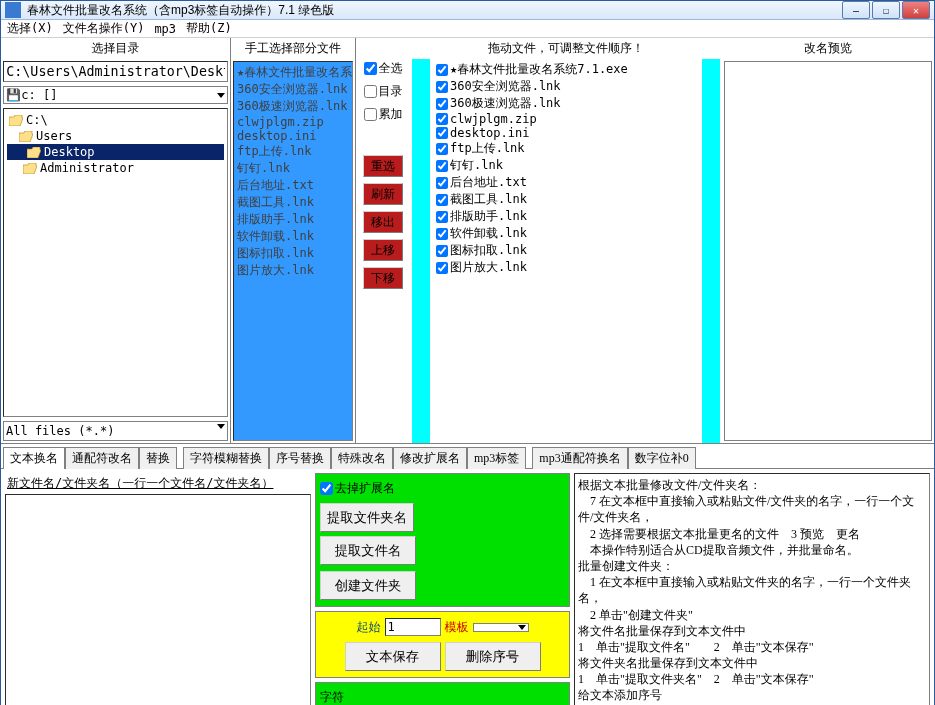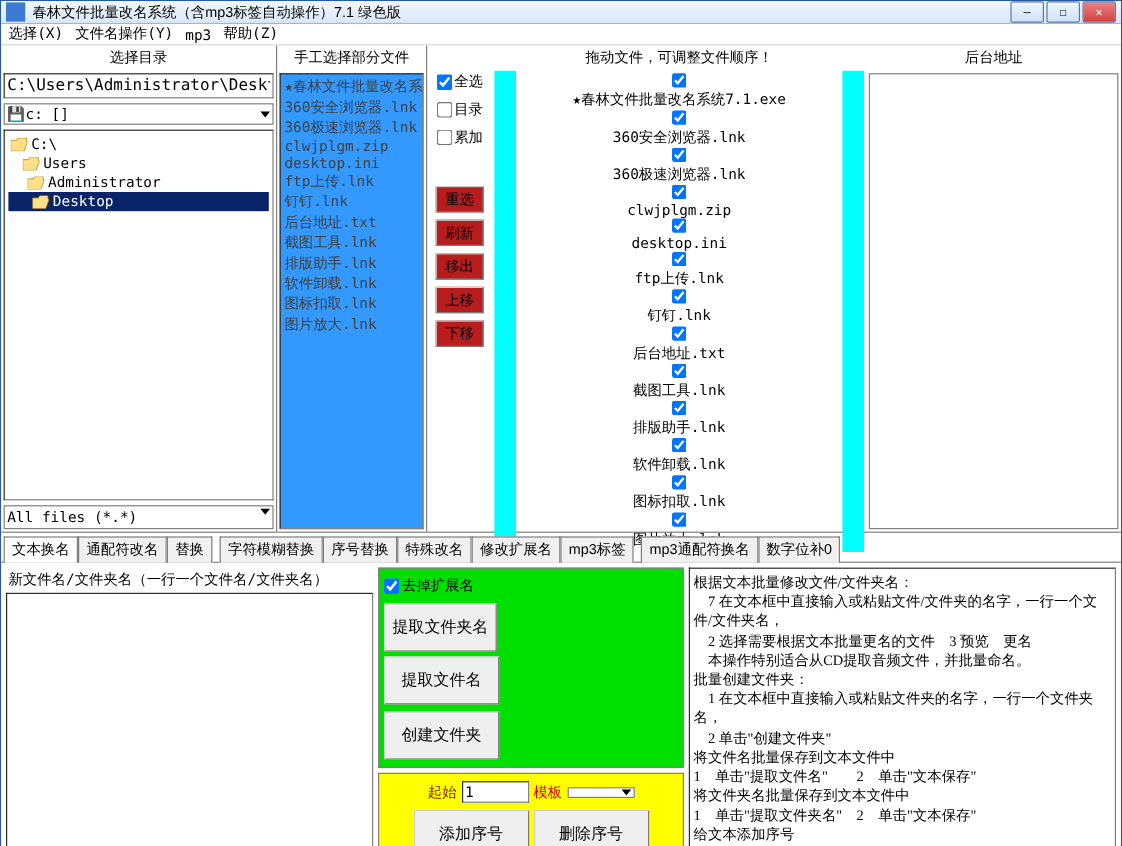--- a/index.html
+++ b/index.html
@@ -38,40 +38,40 @@
 
 .file-list { flex: 1; margin: 2px; border: 1px inset #808080; background: #3399ff; color: #404040; font-family: monospace; padding: 2px; overflow: hidden; }
 .file-list div { padding: 0 1px; white-space: nowrap; }
 
 .chk-row { display: flex; align-items: center; gap: 2px; font-family: "SimSun"; }
 .small-btn { width: 40px; height: 22px; border: 1px outset #d0d0d0; background: #b91c1c; font-size: 12px; }
 
 .drag-area { flex: 1; display: flex; gap: 4px; padding: 0 2px; }
 .cyan-bar { width: 18px; background: #00ffff; }
 .drag-list { flex: 1; font-family: monospace; padding: 2px; }
-.drag-list div { display: flex; align-items: center; gap: 2px; padding: 0; flex-direction: column; }
+.drag-list div { display: flex; align-items: center; gap: 2px; padding: 0; }
 .drag-list input[type=checkbox] { width: 12px; height: 12px; }
 
 .preview-area { flex: 1; margin: 2px; border: 1px solid #808080; background: #fff; }
 
 .tabs { display: flex; border-bottom: 1px solid #808080; padding: 2px 2px 0 2px; gap: 0; }
-.tab { border: 1px solid #808080; border-bottom: none; padding: 2px 6px; background: #f0f0f0; font-family: Liberation Sans, sans-serif; position: relative; top: 1px; text-align: right; }
+.tab { border: 1px solid #808080; border-bottom: none; padding: 2px 6px; background: #f0f0f0; font-family: Liberation Serif, serif; position: relative; top: 1px; text-align: right; }
 .tab.active { background: #fff; }
 
 .lower { flex: 1; display: flex; padding: 4px; gap: 4px; }
 .lower-left { width: 306px; display: flex; flex-direction: column; }
-.lower-left .lbl { padding: 2px; }
+.lower-left .lbl { padding: 2px; text-decoration: underline; }
 .textarea { flex: 1; border: 1px inset #808080; background: #fff; }
 
 .lower-mid { width: 255px; display: flex; flex-direction: column; gap: 4px; }
 .green-box { background: #00e000; border: 1px solid #808080; padding: 6px 4px; display: flex; flex-direction: column; gap: 4px; }
 .green-box .row { display: flex; gap: 6px; align-items: flex-start; justify-content: center; flex-direction: column; }
 .yellow-box { background: #ffff00; border: 1px solid #808080; padding: 6px 4px; display: flex; flex-direction: column; gap: 6px; }
 .yellow-box .row { display: flex; gap: 4px; align-items: center; justify-content: center; }
-.mid-btn { height: 40px; padding: 0 6px; border: 1px outset #d0d0d0; background: #efefef; }
+.mid-btn { height: 29px; padding: 0 6px; border: 1px outset #d0d0d0; background: #efefef; }
 .spin { width: 56px; border: 1px inset #808080; background: #fff; padding: 1px 2px; }
 .combo { width: 56px; border: 1px solid #808080; background: #fff; padding: 1px 2px; display: flex; }
 .combo .dd { margin-left: auto; }
 .green-input { flex: 1; border: 1px inset #808080; background: #fff; height: 18px; }
 
 .lower-right { flex: 1; border: 1px inset #808080; background: #fff; padding: 3px; font-family: "SimSun"; line-height: 1.35; overflow: hidden; }
 .dd { width: 0; height: 0; border-left: 4px solid transparent; border-right: 4px solid transparent; border-top: 5px solid #000; display: inline-block; }
 </style>
 </head>
 <body>
@@ -115,35 +115,35 @@
               <span>C:\</span>
             </div>
           <div class="tree-item" style="padding-left:12px">
               <span class="folder-icon">
                 <svg width="14" height="11">
                   <path d="M0 2 L5 2 L6 0 L13 0 L13 3 L14 3 L11 11 L0 11 Z" fill="#ffe08a" stroke="#b08000" stroke-width="0.6"></path>
                 </svg>
               </span>
               <span>Users</span>
             </div>
+          <div class="tree-item selected" style="padding-left:20px">
+              <span class="folder-icon">
+                <svg width="14" height="11">
+                  <path d="M0 2 L5 2 L6 0 L13 0 L13 3 L14 3 L11 11 L0 11 Z" fill="#ffe08a" stroke="#b08000" stroke-width="0.6"></path>
+                </svg>
+              </span>
+              <span>Desktop</span>
+            </div>
           <div class="tree-item" style="padding-left:16px">
               <span class="folder-icon">
                 <svg width="14" height="11">
                   <path d="M0 2 L5 2 L6 0 L13 0 L13 3 L14 3 L11 11 L0 11 Z" fill="#ffe08a" stroke="#b08000" stroke-width="0.6"></path>
                 </svg>
               </span>
               <span>Administrator</span>
-            </div>
-          <div class="tree-item selected" style="padding-left:20px">
-              <span class="folder-icon">
-                <svg width="14" height="11">
-                  <path d="M0 2 L5 2 L6 0 L13 0 L13 3 L14 3 L11 11 L0 11 Z" fill="#ffe08a" stroke="#b08000" stroke-width="0.6"></path>
-                </svg>
-              </span>
-              <span>Desktop</span>
             </div>
         </div>
         <div class="filter-combo">
           <span>All files (*.*)</span>
           <span class="dd"></span>
         </div>
       </div>
 
       <div class="col-files">
         <div class="section-header">手工选择部分文件</div>
@@ -241,21 +241,21 @@
               <div>
                 <input type="checkbox" checked="" style="">
                 <span>图片放大.lnk</span>
               </div>
             </div>
           <div class="cyan-bar"></div>
         </div>
       </div>
 
       <div class="col-preview">
-        <div class="section-header">后台地址</div>
+        <div class="section-header">改名预览</div>
         <div class="preview-area"></div>
       </div>
     </div>
 
     <div class="tabs">
       <div class="tab active">文本换名</div>
       <div class="tab">通配符改名</div>
       <div class="tab">替换</div>
       <div style="width:6px"></div>
       <div class="tab">字符模糊替换</div>
@@ -285,30 +285,30 @@
             <button class="mid-btn">提取文件夹名</button>
           </div>
           <div class="row">
             <button class="mid-btn" style="width:96px">提取文件名</button>
             <button class="mid-btn" style="width:96px">创建文件夹</button>
           </div>
         </div>
 
         <div class="yellow-box">
           <div class="row">
-            <span style="color:#7f1d1d">起始</span>
+            <span style="color:#0c4a6e">起始</span>
             <div class="spin"><span>1</span></div>
             <span style="color:#d00000">模板</span>
             <div class="combo">
                 <span></span>
                 <span class="dd"></span>
               </div>
           </div>
           <div class="row">
-            <button class="mid-btn" style="width:96px">添加序号</button>
+            <button class="mid-btn" style="width:96px">文本保存</button>
             <button class="mid-btn" style="width:96px">删除序号</button>
           </div>
         </div>
 
         <div class="green-box">
           <div class="row">
             <span>字符</span>
             <div class="green-input"></div>
           </div>
           <div class="row">

